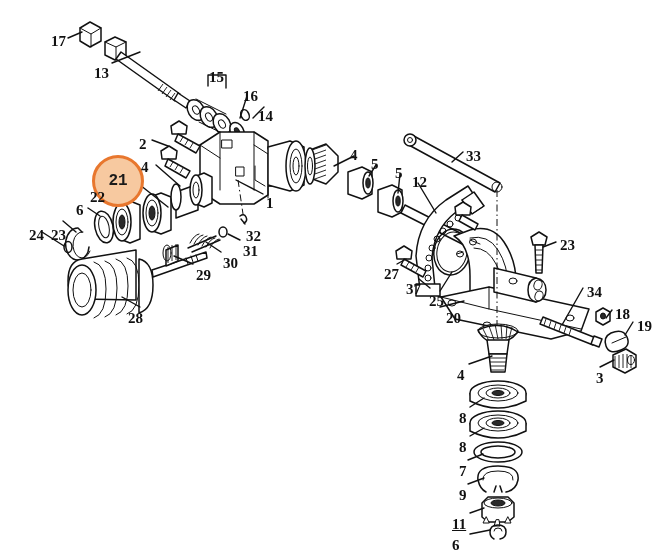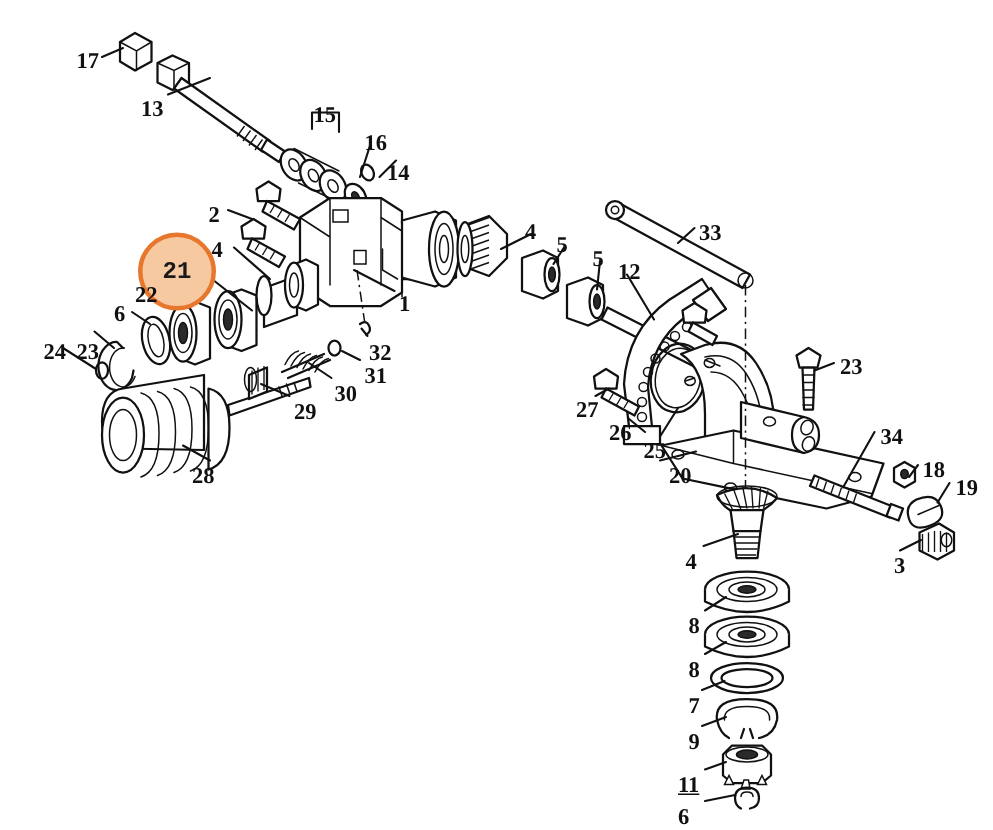--- a/index.html
+++ b/index.html
@@ -387,21 +387,21 @@
       <div class="lbl" style="left: 90px; top: 190px;">22</div>
       <div class="lbl" style="left: 76px; top: 203px;">6</div>
       <div class="lbl" style="left: 51px; top: 228px;">23</div>
       <div class="lbl" style="left: 29px; top: 228px;">24</div>
       <div class="lbl" style="left: 246px; top: 229px;">32</div>
       <div class="lbl" style="left: 243px; top: 244px;">31</div>
       <div class="lbl" style="left: 223px; top: 256px;">30</div>
       <div class="lbl" style="left: 196px; top: 268px;">29</div>
       <div class="lbl" style="left: 560px; top: 238px;">23</div>
       <div class="lbl" style="left: 384px; top: 267px;">27</div>
-      <div class="lbl" style="left: 406px; top: 282px;">26</div>
+      <div class="lbl" style="left: 406px; top: 282px;">37</div>
       <div class="lbl" style="left: 429px; top: 294px;">25</div>
       <div class="lbl" style="left: 446px; top: 311px;">20</div>
       <div class="lbl" style="left: 587px; top: 285px;">34</div>
       <div class="lbl" style="left: 615px; top: 307px;">18</div>
       <div class="lbl" style="left: 637px; top: 319px;">19</div>
       <div class="lbl" style="left: 596px; top: 371px;">3</div>
       <div class="lbl" style="left: 128px; top: 311px;">28</div>
       <div class="lbl" style="left: 457px; top: 368px;">4</div>
       <div class="lbl" style="left: 459px; top: 411px;">8</div>
       <div class="lbl" style="left: 459px; top: 440px;">8</div>

